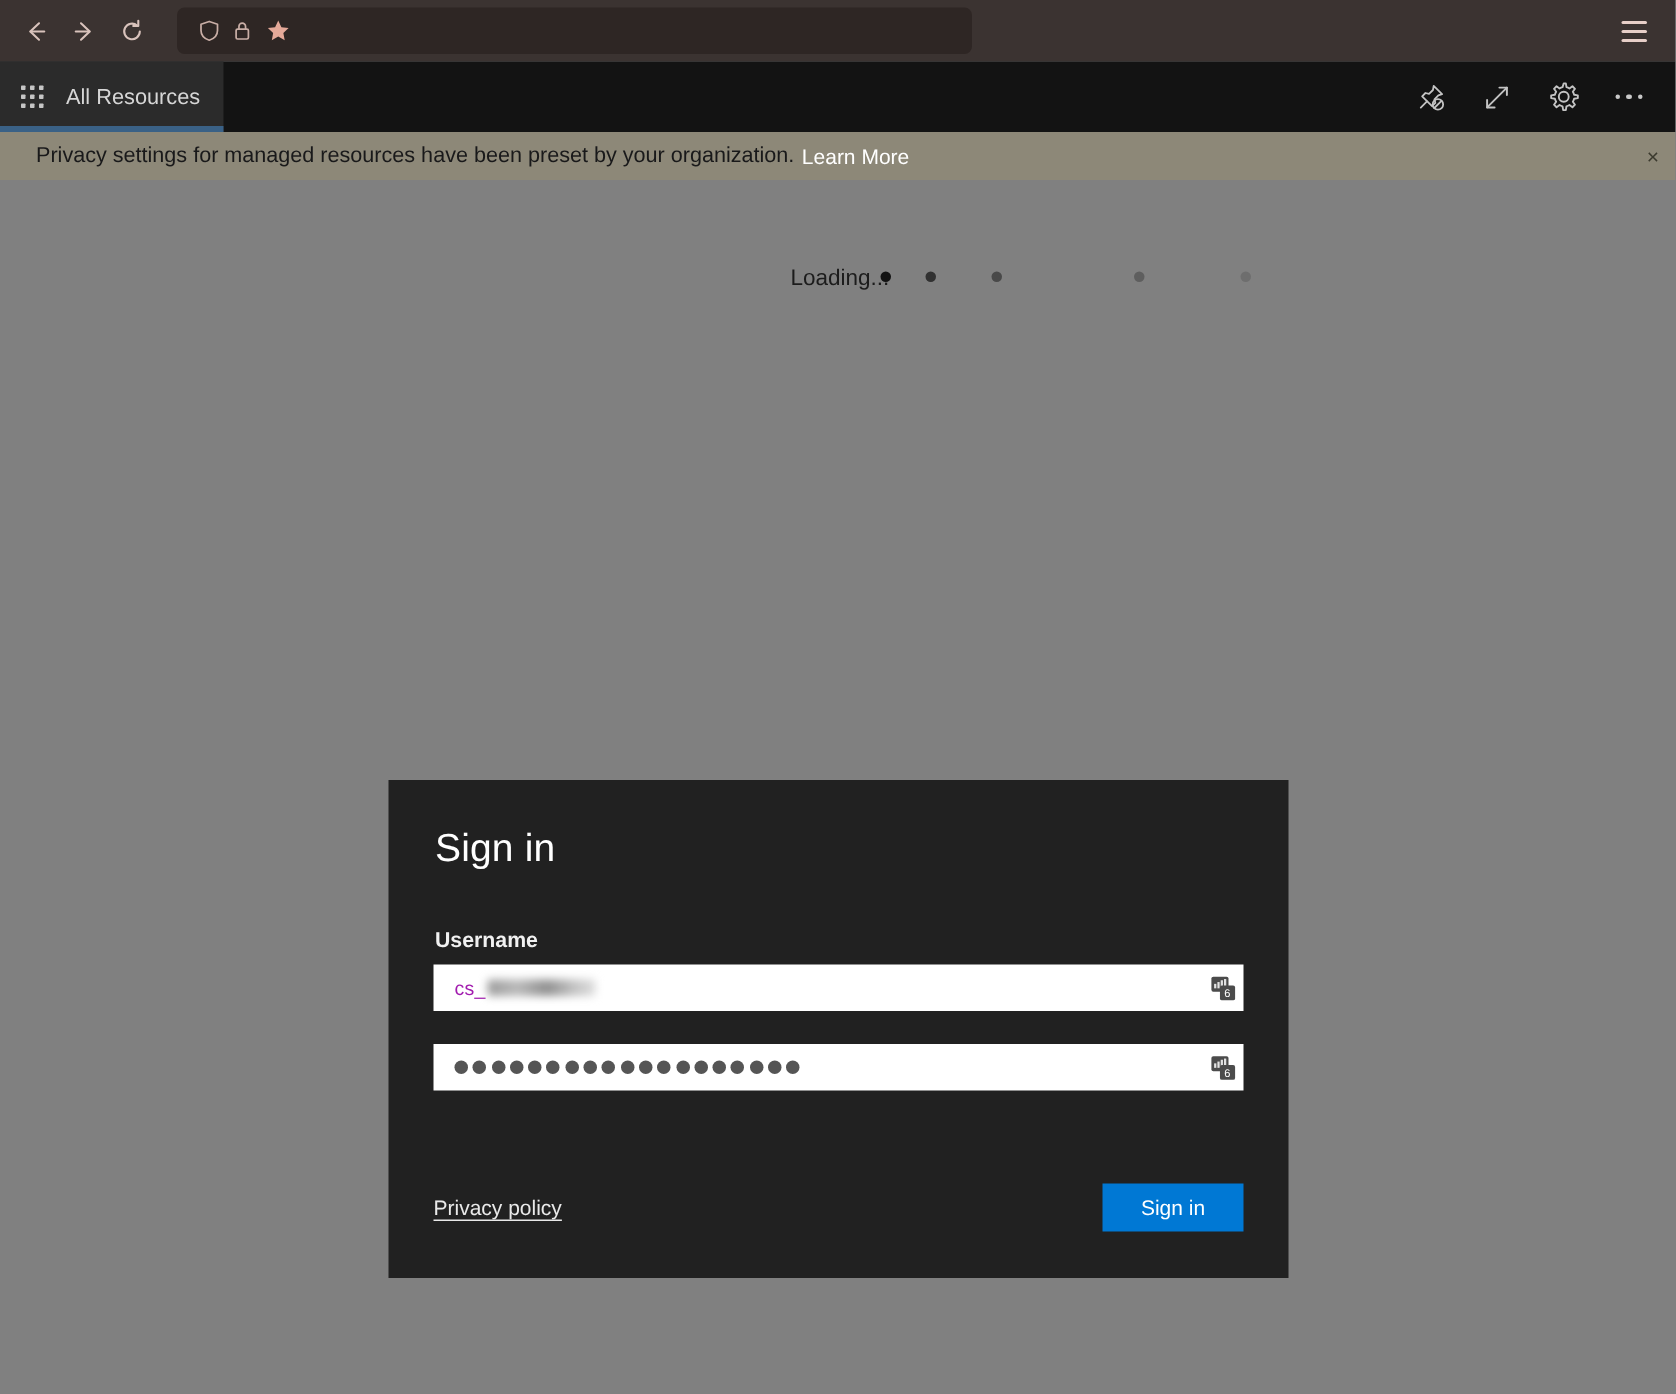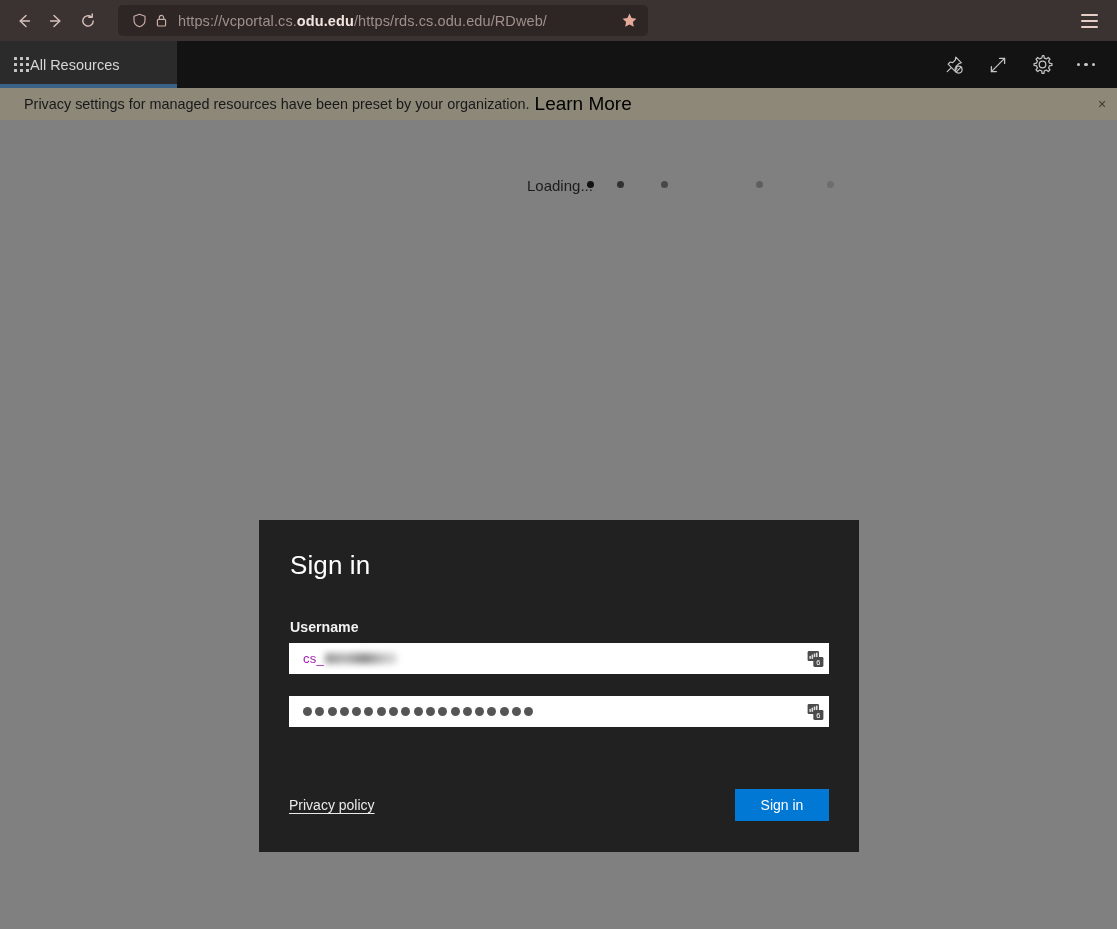--- a/index.html
+++ b/index.html
@@ -100,26 +100,26 @@
   
   .app-toolbar {
     height: 47px;
     background: #131313;
     display: flex;
     align-items: stretch;
     position: relative;
   }
 
   .res-tab {
-    width: 177px;
+    width: 149px;
     background: #2b2b2b;
     display: flex;
     align-items: center;
     padding-left: 14px;
-    gap: 0;
+    gap: 14px;
     position: relative;
   }
   .res-tab::after {
     content: "";
     position: absolute;
     left: 0; right: 0; bottom: 0;
     height: 4px;
     background: #3a6186;
   }
 
@@ -183,22 +183,22 @@
     align-items: center;
     padding: 0 8px 0 24px;
     position: relative;
   }
   .privacy-text {
     color: #19191a;
     font-size: 14.4px;
     white-space: nowrap;
   }
   .privacy-link {
-    color: #000000;
-    font-size: 19px;
+    color: #ffffff;
+    font-size: 14px;
     text-decoration: none;
     margin-left: 5px;
     white-space: nowrap;
     text-align: center;
   }
   .privacy-close {
     position: absolute;
     right: 6px;
     top: 50%;
     transform: translateY(-50%);
@@ -384,21 +384,20 @@
       <svg width="15" height="15" viewBox="0 0 15 15">
         <path d="M7.5 1.3 L13 3.2 V7.3 C13 10.6 10.6 12.8 7.5 13.8 C4.4 12.8 2 10.6 2 7.3 V3.2 Z" fill="none" stroke="#c9aea6" stroke-width="1.15" stroke-linejoin="round"></path>
       </svg>
     </span>
     <span class="url-icon">
       <svg width="15" height="15" viewBox="0 0 15 15">
         <rect x="3.4" y="6.4" width="8.2" height="6.6" rx="1" fill="none" stroke="#c9aea6" stroke-width="1.15"></rect>
         <path d="M5.3 6.4 V4.6 a2.2 2.2 0 0 1 4.4 0 V6.4" fill="none" stroke="#c9aea6" stroke-width="1.15"></path>
       </svg>
     </span>
-    <span class="url-text"><span class="proto">https://</span><span class="proto">vcportal.cs.</span><span class="domain-strong">odu.edu</span><span class="proto">/https/rds.cs.odu.edu/RDweb/</span></span>
     <span class="star-btn">
       <svg width="17" height="17" viewBox="0 0 17 17">
         <path d="M8.5 1.6 L10.6 6.1 L15.4 6.7 L11.9 10 L12.8 14.8 L8.5 12.4 L4.2 14.8 L5.1 10 L1.6 6.7 L6.4 6.1 Z" fill="#e5a999"></path>
       </svg>
     </span>
   </div>
 
   <div class="chrome-spacer"></div>
 
   <div class="hamburger">

